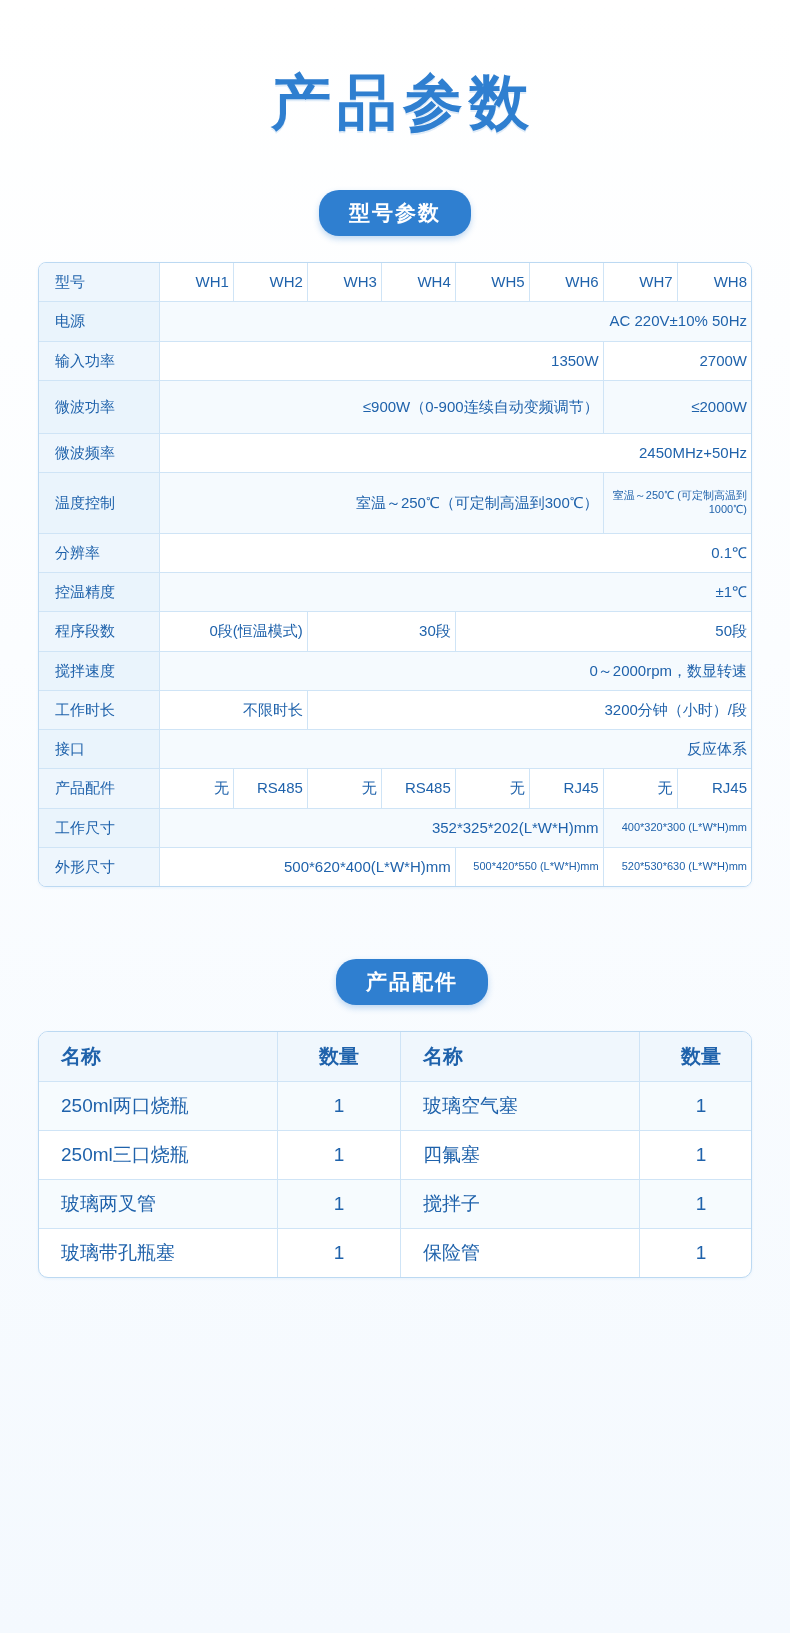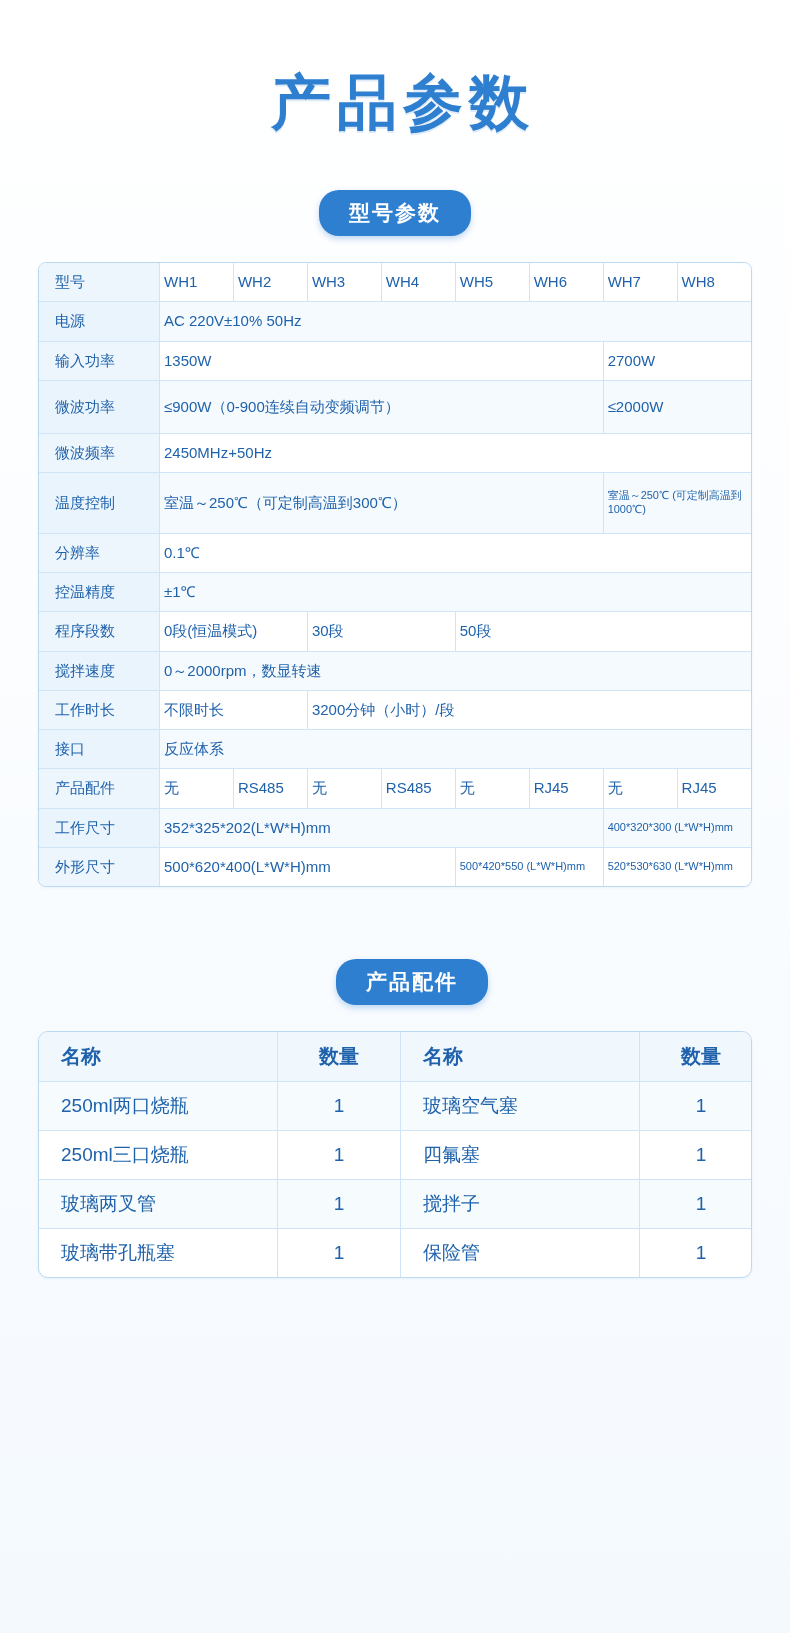--- a/index.html
+++ b/index.html
@@ -68,21 +68,21 @@
   table.spec {
     width: 100%;
     border-collapse: collapse;
     table-layout: fixed;
     font-size: 15px;
     color: #1f62ab;
   }
   table.spec td {
     border: 1px solid #cfe4f6;
     padding: 9px 4px;
-    text-align: left;
+    text-align: right;
     vertical-align: middle;
     line-height: 1.35;
   }
   table.spec td.label {
     text-align: left;
     padding-left: 16px;
     width: 100px;
     background: #f2f8fd;
     white-space: nowrap;
   }

